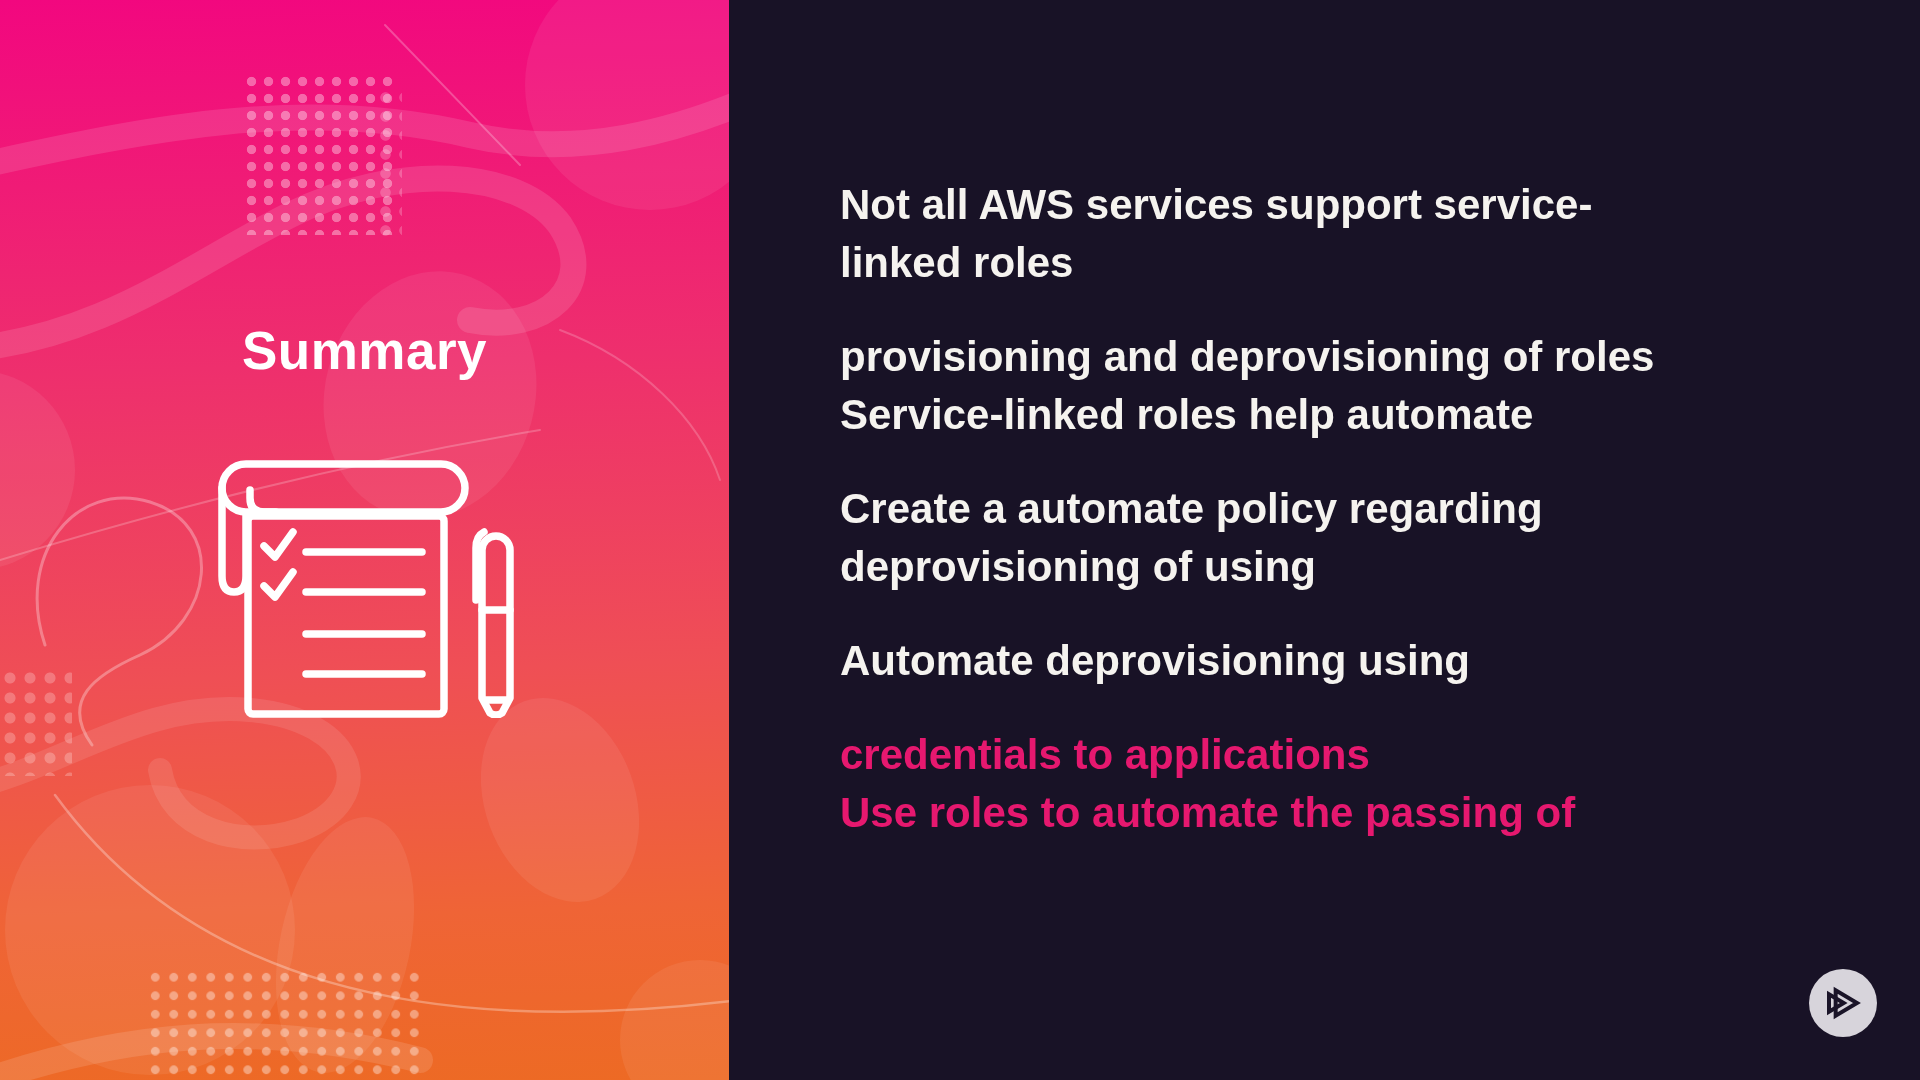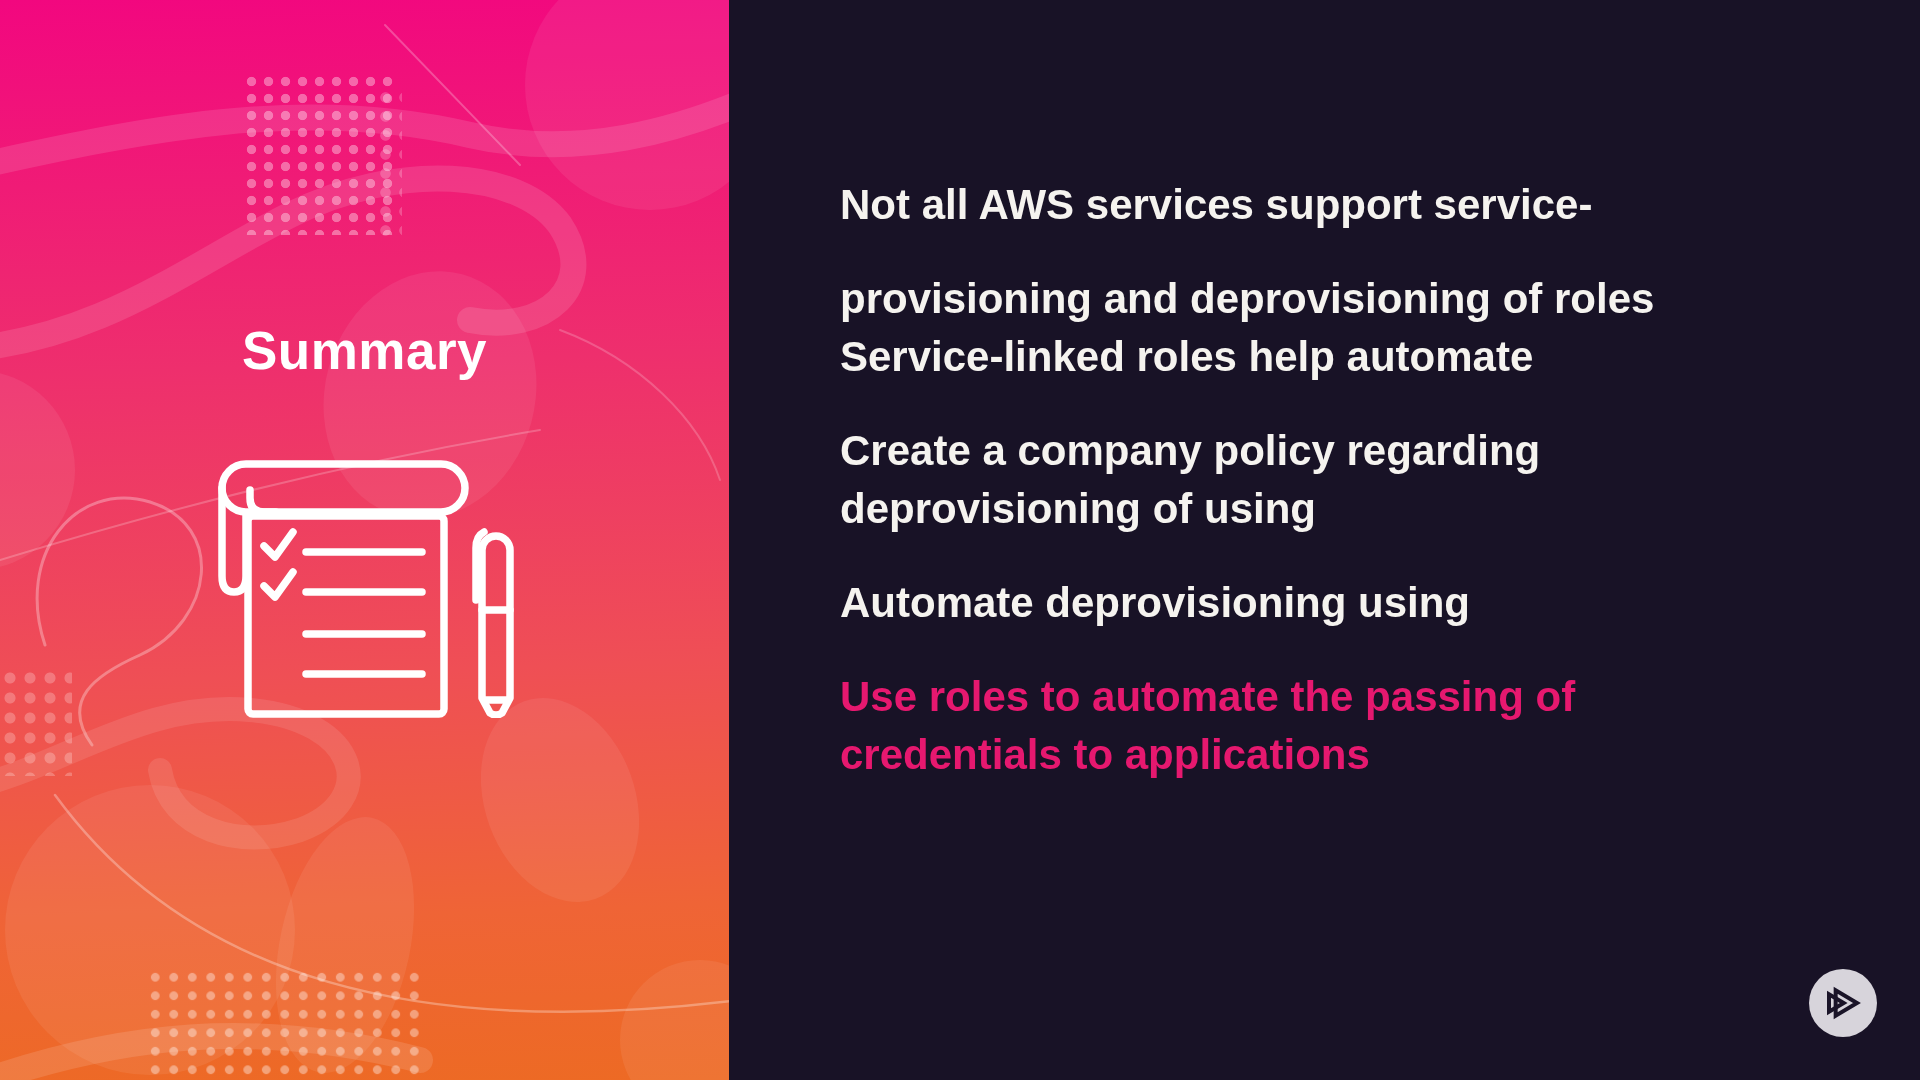--- a/index.html
+++ b/index.html
@@ -96,35 +96,36 @@
         <path d="M 264 150 L 292 150"></path>
         <path d="M 266 240 L 290 240"></path>
       </g>
     </svg>
   </div>
 
   <div class="right-panel">
     <div class="bullets">
       <p class="bullet">
         <span class="line">Not all AWS services support service-</span>
+        <span class="line">linked roles</span>
       </p>
       <p class="bullet">
         <span class="line">provisioning and deprovisioning of roles</span>
         <span class="line">Service-linked roles help automate</span>
       </p>
       <p class="bullet">
-        <span class="line">Create a company policy regarding</span>
+        <span class="line">Create a automate policy regarding</span>
         <span class="line">deprovisioning of using</span>
       </p>
       <p class="bullet">
         <span class="line">Automate deprovisioning using</span>
       </p>
       <p class="bullet em">
+        <span class="line">credentials to applications</span>
         <span class="line">Use roles to automate the passing of</span>
-        <span class="line">credentials to applications</span>
       </p>
     </div>
 
     <div class="logo">
       <svg width="44" height="44" viewBox="0 0 66 66">
         <g fill="none" stroke="#1a1428" stroke-width="6" stroke-linejoin="miter">
           <polygon points="22,14 22,52 54,33"></polygon>
           <polygon points="12,20 12,46 34,33"></polygon>
         </g>
       </svg>

